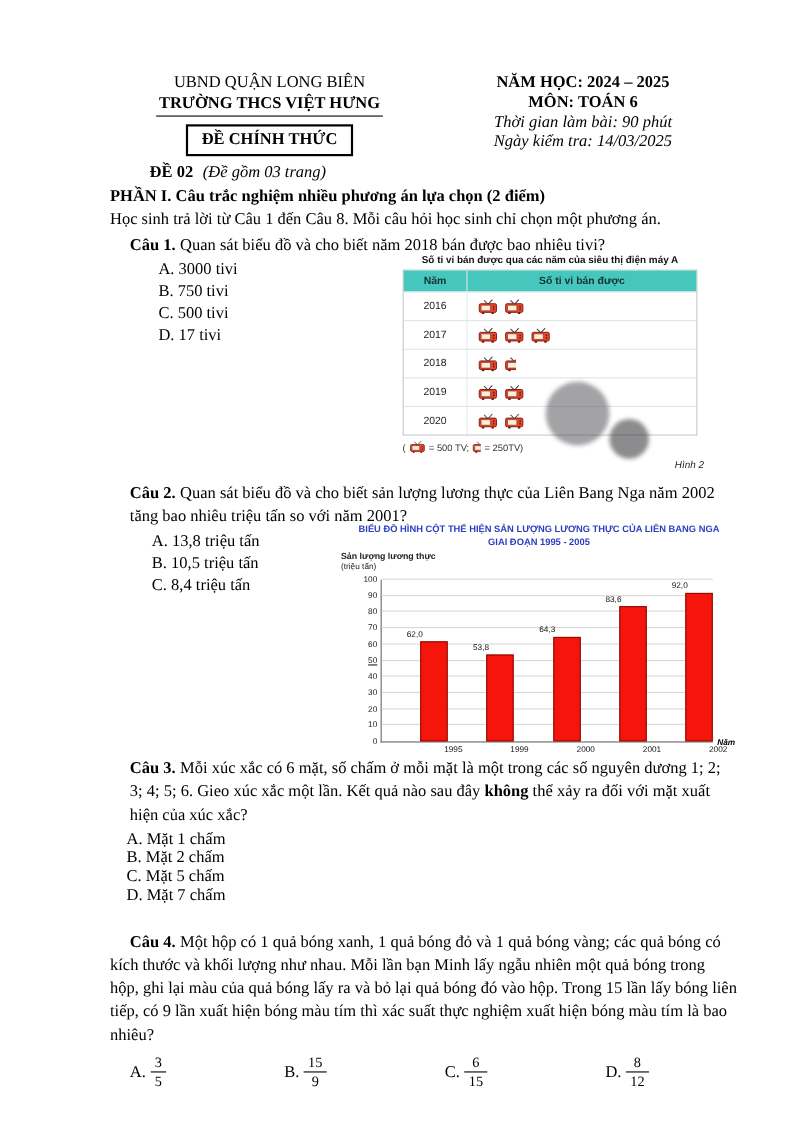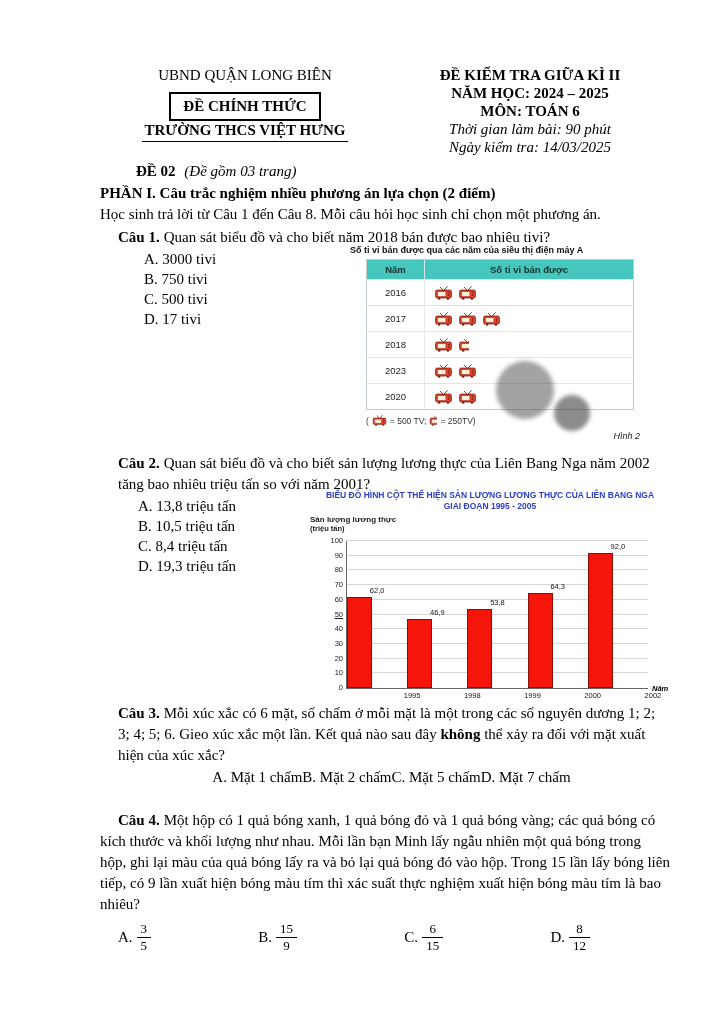--- a/index.html
+++ b/index.html
@@ -39,21 +39,21 @@
   
   .q1-row { display:flex; margin-top:1px; }
   .q1-opts { width:250px; flex-shrink:0; padding-left:44px; }
   
   .q2-row { display:flex; margin-top:1px; }
   .q2-opts { width:210px; flex-shrink:0; padding-left:38px; }
 
   
   .tv-figure { position:relative; width:300px; margin-top:-4px;
                font-family:"Liberation Sans", sans-serif; }
-  .tv-title { font-size:9px; font-weight:bold; text-align:left; color:#111; margin-bottom:4px; }
+  .tv-title { font-size:9px; font-weight:bold; text-align:center; color:#111; margin-bottom:4px; }
   .tv-table { width:268px; margin:0 auto; border:1px solid #c3cbca; }
   .tv-head { display:flex; background:#45c7bd; font-size:9.5px; font-weight:bold; color:#15302e; }
   .tv-head > div { padding:4px 2px; text-align:center; }
   .tv-head-year { width:58px; border-right:1px solid #d6e6e4; }
   .tv-head-count { flex:1; }
   .tv-row { display:flex; align-items:center; height:26px; border-top:1px solid #dde6e5; }
   .tv-year { width:58px; text-align:center; font-size:9.5px; color:#222; border-right:1px solid #e3eceb; align-self:stretch; display:flex; align-items:center; justify-content:center; }
   .tv-icons { flex:1; display:flex; align-items:center; gap:5px; padding-left:9px; }
   .tv { display:inline-block; width:19px; height:15px; overflow:hidden; flex-shrink:0; }
   .tv svg { width:19px; height:15px; display:block; }
@@ -63,52 +63,51 @@
   .tv-legend .tv-half { width:8px; }
   .tv-caption { text-align:right; font-size:9px; font-style:italic; color:#222; margin:3px 10px 0 0; }
   .wm { position:absolute; border-radius:50%; filter:blur(2px); pointer-events:none; }
   .wm1 { width:58px; height:58px; left:146px; top:116px; background:rgba(72,72,78,.5); }
   .wm2 { width:36px; height:36px; left:204px; top:150px; background:rgba(45,45,50,.55); }
 
   
   .bar-figure { width:362px; margin-top:-6px; font-family:"Liberation Sans", sans-serif; }
   .bc-title { font-size:8.5px; font-weight:bold; color:#2b3fc0; text-align:center; line-height:11px; }
   .bc-ylabel { font-size:8px; font-weight:bold; color:#222; line-height:9px; margin-top:3px; }
-  .bc-ylabel2 { font-weight:bold; font-size:7.5px;margin-top:18px; }
+  .bc-ylabel2 { font-weight:normal; font-size:7.5px;margin-top:18px; }
   .bc-wrap { position:relative; margin:8px 22px 0 36px; }
   .bc-plot { position:relative; height:148px; border-left:1px solid #666; border-bottom:1px solid #666; }
   .bc-grid { position:absolute; left:0; right:0; height:1px; background:#d7d7d7; }
   .bc-ytick { position:absolute; right:calc(100% + 4px); font-size:7.5px; color:#222; }
   .bc-slots { position:absolute; left:0; right:0; top:0; bottom:0; display:flex; justify-content:space-evenly; }
-  .bc-slot { position:relative; flex:1; display:flex; align-items:flex-end; justify-content:flex-start; }
+  .bc-slot { position:relative; flex:1; display:flex; align-items:flex-end; justify-content:flex-end; }
   .bc-bar { width:25px; background:#f5150a; border:1px solid #8c0f05; }
   .bc-val { position:absolute; left:50%; transform:translateX(-50%); font-size:7.5px; color:#111; white-space:nowrap; }
   .bc-cat { position:absolute; top:calc(100% + 3px); left:50%; transform:translateX(-50%); font-size:7.5px; color:#111; white-space:nowrap;margin-left:35px; }
   .bc-xlabel { position:absolute; left:calc(100% + 4px); bottom:-4px; font-size:7.5px; font-weight:bold; font-style:italic; }
 
   
-  .q3-opts { display:flex; justify-content:center; margin:3px 2px 0 15px; }
+  .q3-opts { display:flex; justify-content:center; margin:3px 2px 0 15px;flex-direction:column; }
   .q4-opts { display:flex; justify-content:space-between; align-items:center; margin:8px 80px 0 18px; }
   .frac { display:inline-block; vertical-align:middle; text-align:center; font-size:13px; line-height:14px; margin-left:4px; position:relative; top:-1px; }
   .fnum { display:block; padding:0 4px 1px; border-bottom:1px solid #000; }
   .fden { display:block; padding:1px 4px 0; }
 </style>
 </head>
 <body>
 
 <div class="page">
 
   <div class="header">
     <div class="h-left">
       <div>UBND QUẬN LONG BIÊN</div>
+      <div><span class="school-name">TRƯỜNG THCS VIỆT HƯNG</span></div>
       <div><span class="official-box">ĐỀ CHÍNH THỨC</span></div>
-      <div><span class="school-name">TRƯỜNG THCS VIỆT HƯNG</span></div>
     </div>
     <div class="h-right">
-      <div class="b">ĐỀ KIỂM TRA GIỮA KÌ II</div>
       <div class="b">NĂM HỌC: 2024 – 2025</div>
       <div class="b">MÔN: TOÁN 6</div>
       <div class="i">Thời gian làm bài: 90 phút</div>
       <div class="i">Ngày kiểm tra: 14/03/2025</div>
     </div>
   </div>
 
   <div class="exam-code-line">
     <span class="b">ĐỀ 02</span>
     <span class="i">(Đề gồm 03 trang)</span>
@@ -227,21 +226,21 @@
                       <rect x="4" y="9.5" width="12.5" height="7.5" rx="0.8" fill="#fbeeda" stroke="#8a1d10" stroke-width="0.8"></rect>
                       <circle cx="20.8" cy="11.5" r="1.2" fill="#7a150c"></circle>
                       <circle cx="20.8" cy="15" r="1.2" fill="#7a150c"></circle>
                       <rect x="5" y="19" width="3.2" height="2.4" fill="#7a150c"></rect>
                       <rect x="17.8" y="19" width="3.2" height="2.4" fill="#7a150c"></rect>
                     </svg>
                   </span>
                 </div>
               </div>
               <div class="tv-row">
-                <div class="tv-year">2023</div>
+                <div class="tv-year">2019</div>
                 <div class="tv-icons">
                   <span class="tv">
                     <svg viewBox="0 0 26 22">
                       <line x1="8" y1="3" x2="13" y2="8" stroke="#444" stroke-width="1.4"></line>
                       <line x1="19" y1="2" x2="13.5" y2="8" stroke="#444" stroke-width="1.4"></line>
                       <rect x="1.5" y="7.5" width="23" height="11.5" rx="2" fill="#df4a2f" stroke="#8a1d10" stroke-width="1.3"></rect>
                       <rect x="4" y="9.5" width="12.5" height="7.5" rx="0.8" fill="#fbeeda" stroke="#8a1d10" stroke-width="0.8"></rect>
                       <circle cx="20.8" cy="11.5" r="1.2" fill="#7a150c"></circle>
                       <circle cx="20.8" cy="15" r="1.2" fill="#7a150c"></circle>
                       <rect x="5" y="19" width="3.2" height="2.4" fill="#7a150c"></rect>
@@ -325,21 +324,20 @@
     </div>
   </div>
 
   <div id="q2" class="q-block">
     <p class="q-para"><span class="q-label">Câu 2.</span><span>Quan sát biểu đồ và cho biết sản lượng lương thực của Liên Bang Nga năm 2002 tăng bao nhiêu triệu tấn so với năm 2001?</span></p>
     <div class="q2-row">
       <div class="q2-opts">
         <div class="opt">A. 13,8 triệu tấn</div>
         <div class="opt">B. 10,5 triệu tấn</div>
         <div class="opt">C. 8,4 triệu tấn</div>
-        <div class="opt">D. 19,3 triệu tấn</div>
       </div>
       <div class="bar-figure">
         <div class="bc-title">BIỂU ĐỒ HÌNH CỘT THỂ HIỆN SẢN LƯỢNG LƯƠNG THỰC CỦA LIÊN BANG NGA</div>
         <div class="bc-title">GIAI ĐOẠN 1995 - 2005</div>
         <div class="bc-ylabel">
           <span>Sản lượng lương thực</span><br>
           <span class="bc-ylabel2">(triệu tấn)</span>
         </div>
         <div class="bc-wrap">
           <div class="bc-plot">
@@ -364,33 +362,33 @@
               <div class="bc-ytick" style="bottom: calc(90% - 4px);">90</div>
               <div class="bc-grid" style="bottom: 100%;"></div>
               <div class="bc-ytick" style="bottom: calc(100% - 4px);">100</div>
               <div class="bc-slots">
                 <div class="bc-slot">
                   <div class="bc-val" style="bottom: calc(62% + 2px);">62,0</div>
                   <div class="bc-bar" style="height: 62%; background: rgb(245, 21, 10);"></div>
                   <div class="bc-cat">1995</div>
                 </div>
                 <div class="bc-slot">
-                  <div class="bc-val" style="bottom: calc(46.9% + 2px);">46,9</div>
-                  <div class="bc-bar" style="height: 46.9%; background: rgb(245, 21, 10);"></div>
-                  <div class="bc-cat">1998</div>
-                </div>
-                <div class="bc-slot">
                   <div class="bc-val" style="bottom: calc(53.8% + 2px);">53,8</div>
                   <div class="bc-bar" style="height: 53.8%; background: rgb(245, 21, 10);"></div>
                   <div class="bc-cat">1999</div>
                 </div>
                 <div class="bc-slot">
                   <div class="bc-val" style="bottom: calc(64.3% + 2px);">64,3</div>
                   <div class="bc-bar" style="height: 64.3%; background: rgb(245, 21, 10);"></div>
                   <div class="bc-cat">2000</div>
+                </div>
+                <div class="bc-slot">
+                  <div class="bc-val" style="bottom: calc(83.6% + 2px);">83,6</div>
+                  <div class="bc-bar" style="height: 83.6%; background: rgb(245, 21, 10);"></div>
+                  <div class="bc-cat">2001</div>
                 </div>
                 <div class="bc-slot">
                   <div class="bc-val" style="bottom: calc(92% + 2px);">92,0</div>
                   <div class="bc-bar" style="height: 92%; background: rgb(245, 21, 10);"></div>
                   <div class="bc-cat">2002</div>
                 </div>
               </div>
             </div>
           <div class="bc-xlabel">Năm</div>
         </div>

